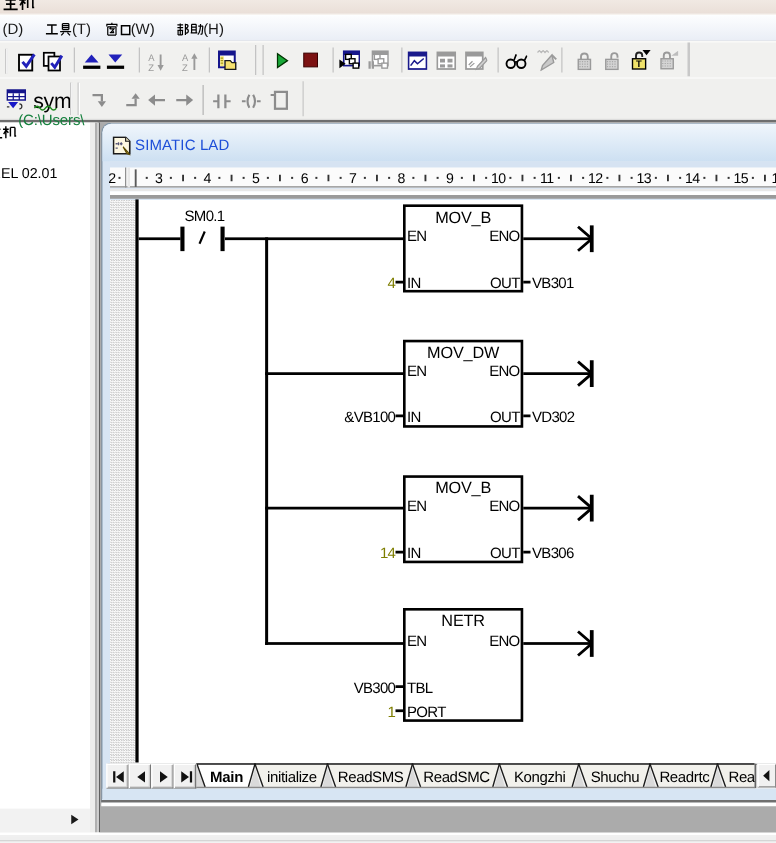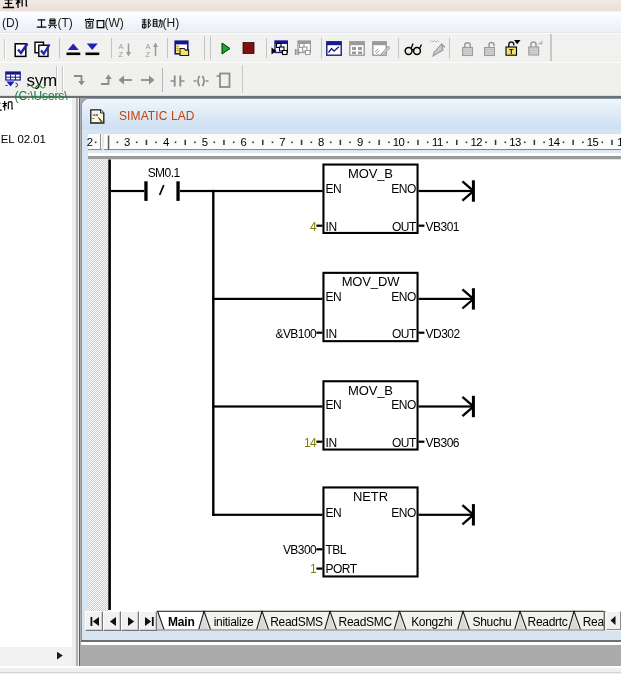--- a/index.html
+++ b/index.html
@@ -243,21 +243,21 @@
 <div class="abs" style="left:80.6px;top:97.8px;width:540.4px;height:544.6px;background:#d8e5f3;border-radius:8px 0 0 0;border:1px solid #8096a8;border-right:none;box-shadow:0 1.5px 0 #6f6f6f, 0 3px 0 #ffffff"></div>
 <div class="abs" style="left:81.6px;top:98.6px;width:539.4px;height:30px;background:linear-gradient(#f0f6fc,#cde0f2);border-radius:7px 0 0 0"></div>
 
 <svg class="abs" style="left:90px;top:109px" width="16" height="16" viewBox="0 0 16 16">
 <path d="M0.8,0.8 H10.5 L13.8,4 V14 H0.8 Z" fill="#fdf8e2" stroke="#1a1a1a" stroke-width="1.3"></path>
 <path d="M10.5,0.8 L10.5,4 L13.8,4" fill="#e8e0c0" stroke="#1a1a1a" stroke-width="0.9"></path>
 <path d="M2.5,6 H4.2 M5.8,6 H8 M2.5,9.5 H4.2" stroke="#557" stroke-width="1.1"></path>
 <path d="M4.8,4.8 V7.2 M7,4.8 V7.2" stroke="#557" stroke-width="1"></path>
 <path d="M8.5,8.5 L12.5,12.8 L13.5,14.5 L11.5,13.8 Z" fill="#c8a23c" stroke="#5a4a00" stroke-width="0.9"></path>
 </svg>
-<div class="abs" style="left:119px;top:109px;font-size:12px;letter-spacing:0.1px;color:#c2410c">SIMATIC LAD</div>
+<div class="abs" style="left:108px;top:109px;font-size:12px;letter-spacing:0.1px;color:#1d4ed8">SIMATIC LAD</div>
 
 <div class="abs" style="left:87.5px;top:128.6px;width:533.5px;height:5.7px;background:#d6e3f2"></div>
 <div class="abs" style="left:87.5px;top:134.3px;width:533.5px;height:16.2px;background:#fbfbfb;border-bottom:1.4px solid #8a8a8a"></div>
 <div class="abs" style="left:100.3px;top:134.3px;width:1.2px;height:16.2px;background:#909090"></div>
 <div class="abs" style="left:101.5px;top:134.3px;width:2.6px;height:16.2px;background:#e8e8e8"></div>
 <svg class="abs" style="left:87px;top:130px" width="534" height="22" viewBox="87 130 534 22">
 <text x="89.6" y="146" text-anchor="middle" class="rt">2</text>
 <rect x="94.8" y="141.5" width="1.6" height="1.6" fill="#333"></rect>
 <text x="617.3" y="146" class="rt">1</text>
 <rect x="116.6" y="141.5" width="1.6" height="1.6" fill="#333"></rect>

